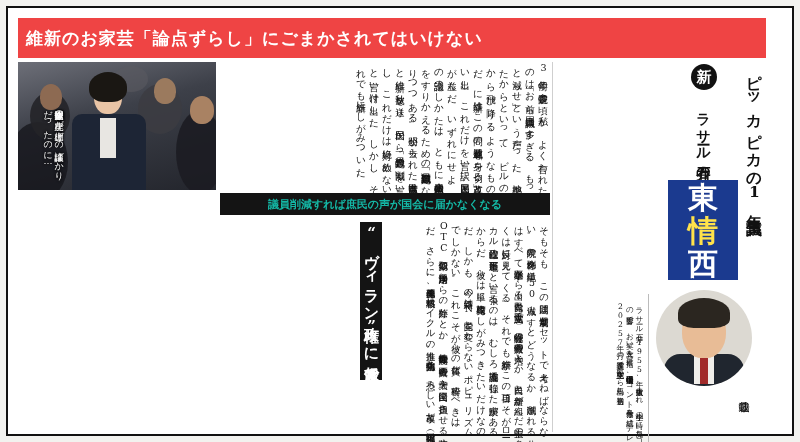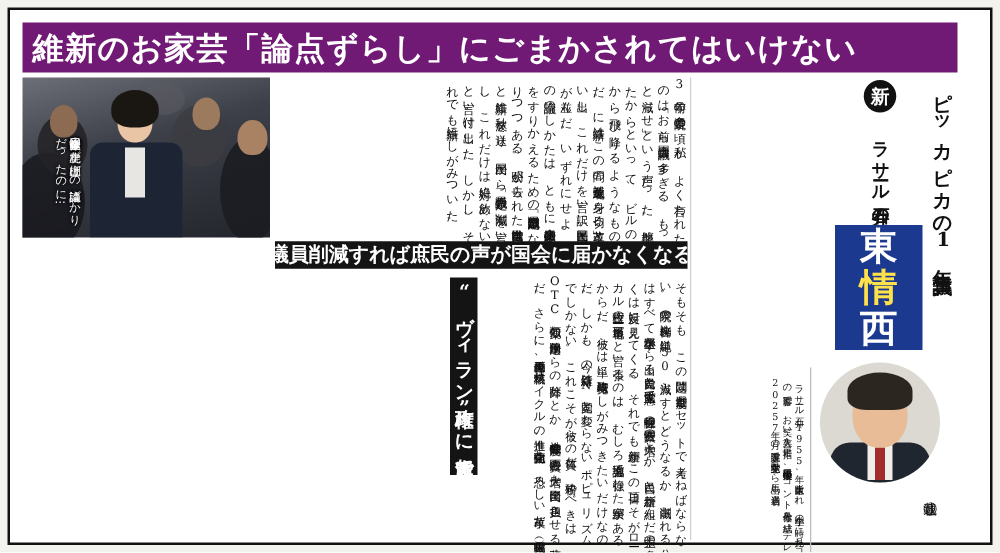--- a/index.html
+++ b/index.html
@@ -24,25 +24,25 @@
     border: 2px solid #111;
     background: #ffffff;
     box-sizing: border-box;
   }
 
   
   .headline {
     position: absolute;
     left: 10px; top: 10px;
     width: 748px; height: 40px;
-    background: #701a75;
-    color: #fff;
-    font-family: "DejaVu Serif", serif;
-    font-weight: bold;
-    font-size: 25px;
+    background: #ef4444;
+    color: #fff;
+    font-family: "DejaVu Serif", serif;
+    font-weight: bold;
+    font-size: 17px;
     letter-spacing: 1px;
     display: flex;
     align-items: center;
     padding-left: 8px;
     box-sizing: border-box;
     white-space: nowrap;
     overflow: hidden;
   }
 
   
@@ -124,24 +124,24 @@
     left: 212px; top: 54px;
     width: 330px; height: 128px;
   }
 
   
   .subbar {
     position: absolute;
     left: 212px; top: 185px;
     width: 330px; height: 22px;
     background: #141414;
-    color: #ffffff;
-    font-family: "DejaVu Serif", serif;
-    font-weight: bold;
-    font-size: 16px;
+    color: #14b8a6;
+    font-family: "DejaVu Serif", serif;
+    font-weight: bold;
+    font-size: 11px;
     display: flex;
     align-items: center;
     justify-content: center;
     white-space: nowrap;
     overflow: hidden;
   }
 
   
   .lower-text {
     left: 10px; top: 212px;

